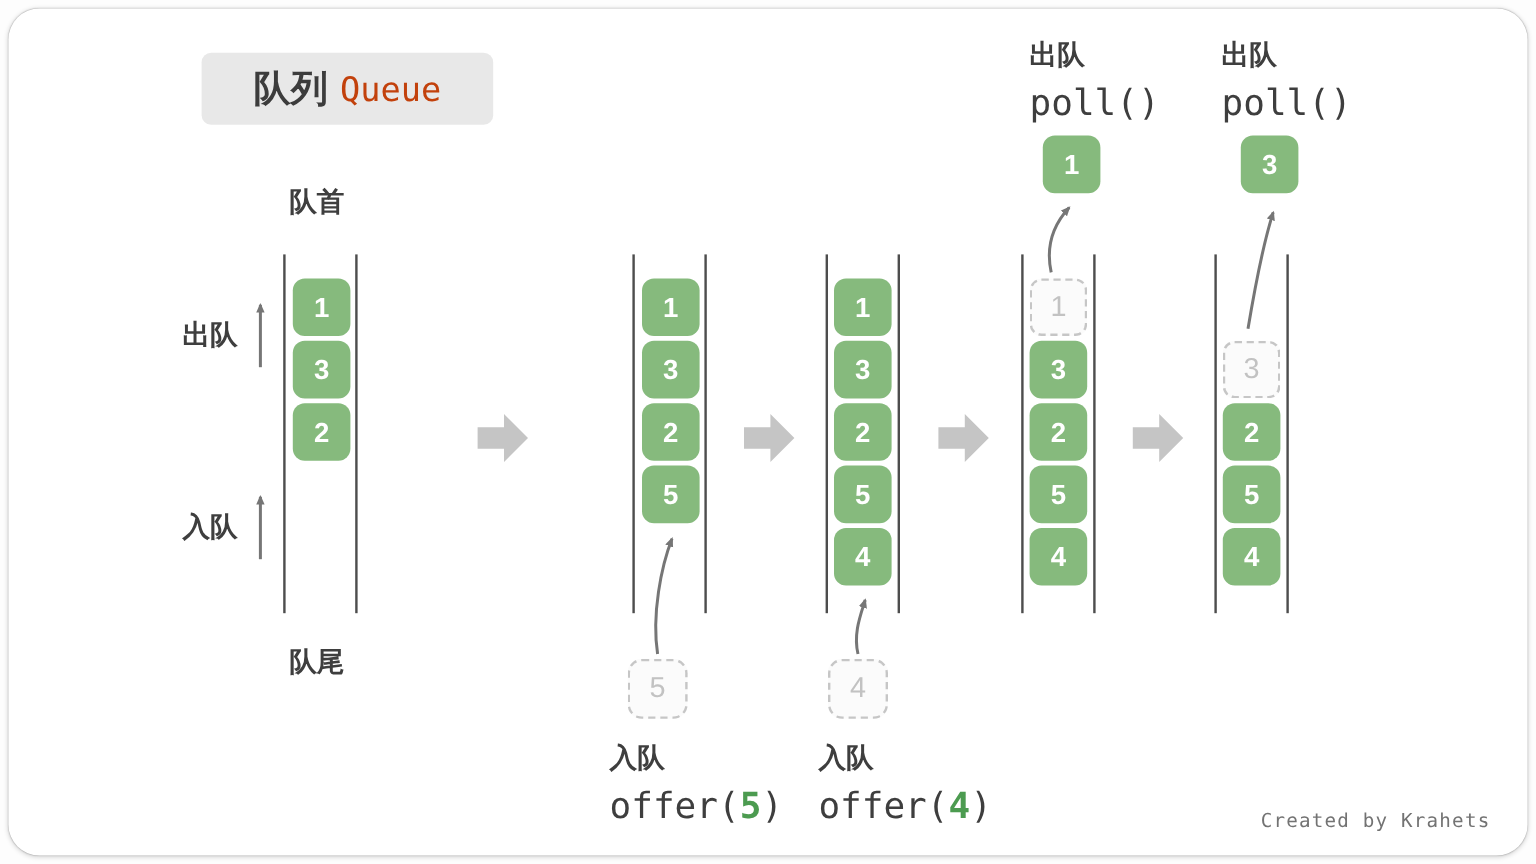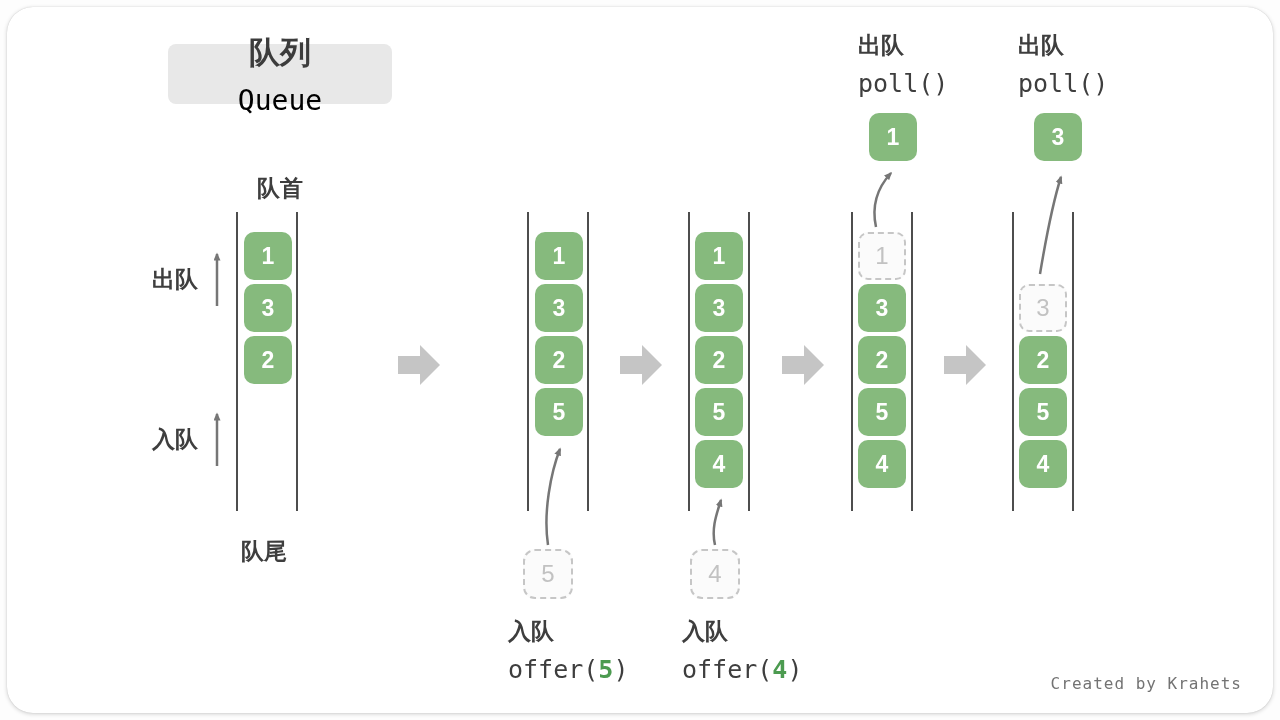--- a/index.html
+++ b/index.html
@@ -14,60 +14,60 @@
   html,body{margin:0;padding:0;background:#fdfdfd;}
   .canvas{
     position:relative;width:1280px;height:720px;overflow:hidden;
     font-family:"Liberation Sans","DejaVu Sans",sans-serif;color:var(--ink);
   }
   .card{
     position:absolute;inset:7px;background:#ffffff;border-radius:26px;
     box-shadow:0 1px 4px rgba(0,0,0,.18),0 0 1px rgba(0,0,0,.2);
   }
   .title-chip{
-    position:absolute;left:168px;top:44px;width:224px;height:60px;
-    background:#e8e8e8;border-radius:8px;display:flex;align-items:center;justify-content:center;gap:10px;flex-direction:column;
+    position:absolute;left:168px;top:44px;width:243px;height:60px;
+    background:#e8e8e8;border-radius:8px;display:flex;align-items:center;justify-content:center;gap:10px;
   }
   .title-zh{font-size:31px;font-weight:700;color:#3c3c3c;}
-  .title-en{font-family:"DejaVu Sans Mono",monospace;font-size:28px;font-weight:500;color:#000000;}
+  .title-en{font-family:"DejaVu Sans Mono",monospace;font-size:28px;font-weight:500;color:#c2410c;}
   .lbl{position:absolute;font-size:23px;font-weight:700;color:var(--ink);white-space:nowrap;}
   .qlines{position:absolute;top:212px;height:299px;width:62px;box-sizing:border-box;
     border-left:2px solid var(--line);border-right:2px solid var(--line);}
   .box{
     position:absolute;width:48px;height:48px;border-radius:10px;background:var(--green);
     color:#fff;font-size:23px;font-weight:700;display:flex;align-items:center;justify-content:center;
     box-sizing:border-box;
   }
   .box.ghost{
     background:#fbfbfb;border:2px dashed var(--ghost-border);color:var(--ghost-text);
     font-weight:400;font-size:24px;
   }
   .box.ghost.below{width:50px;height:50px;border-radius:12px;}
   .op{position:absolute;white-space:nowrap;}
   .op .zh{font-size:23px;font-weight:700;color:var(--ink);margin-bottom:8px;}
-  .code{font-family:"DejaVu Sans Mono",monospace;font-size:25px;font-weight:500;color:var(--ink);}
+  .code{font-family:"DejaVu Sans Mono",monospace;font-size:30px;font-weight:500;color:var(--ink);}
   .code .arg{color:#4c9b50;font-weight:700;}
   .svg-overlay{position:absolute;left:0;top:0;width:1280px;height:720px;pointer-events:none;}
   .watermark{
     position:absolute;right:38px;top:674px;font-family:"DejaVu Sans Mono",monospace;
     font-size:16px;color:#737373;letter-spacing:1px;
   }
 </style>
 </head>
 <body>
 
 <div class="canvas">
   <div class="card"></div>
 
   <div class="title-chip">
     <span class="title-zh">队列</span>
     <span class="title-en">Queue</span>
   </div>
 
-  <div class="lbl" style="left:257px;top:153px;margin-top:20px;">队首</div>
+  <div class="lbl" style="left:241px;top:153px;">队首</div>
   <div class="lbl" style="left:241px;top:536px;">队尾</div>
 
   <div class="lbl" style="left:152px;top:264px;">出队</div>
   <div class="lbl" style="left:152px;top:424px;">入队</div>
 
   <div class="qlines" style="left:236px;"></div>
   <div class="qlines" style="left:527px;"></div>
   <div class="qlines" style="left:688px;"></div>
   <div class="qlines" style="left:851px;"></div>
   <div class="qlines" style="left:1012px;"></div>

